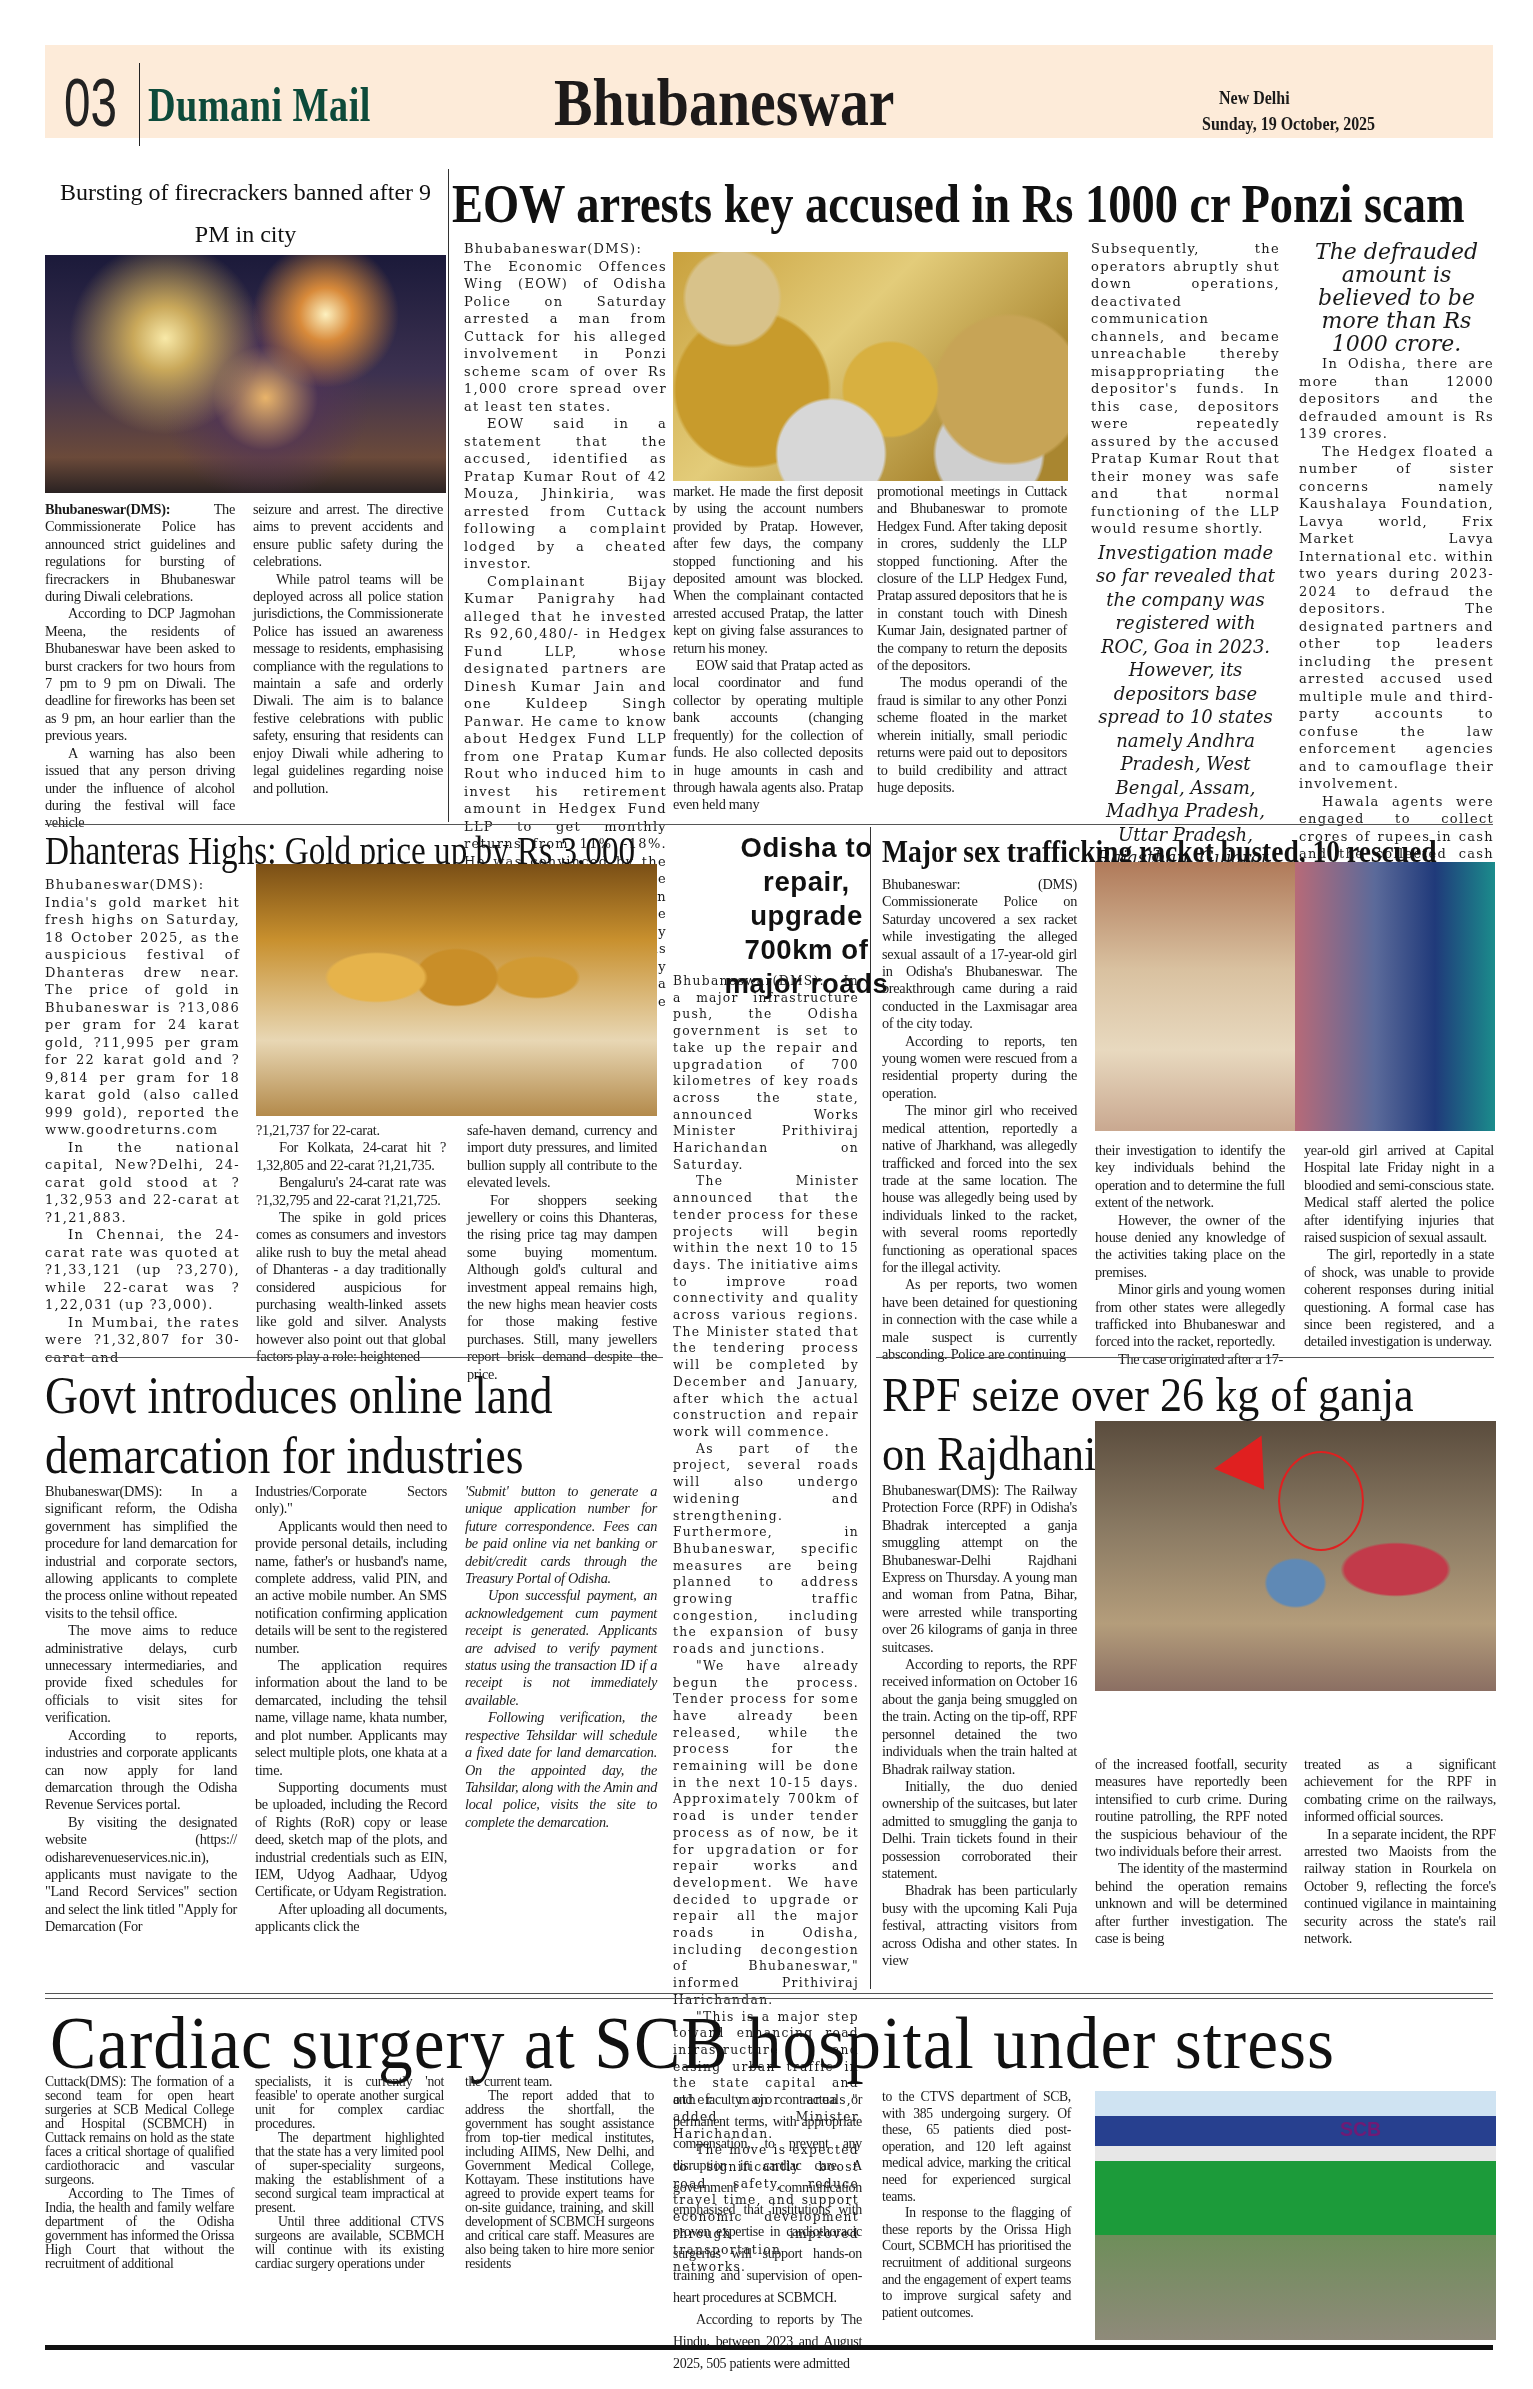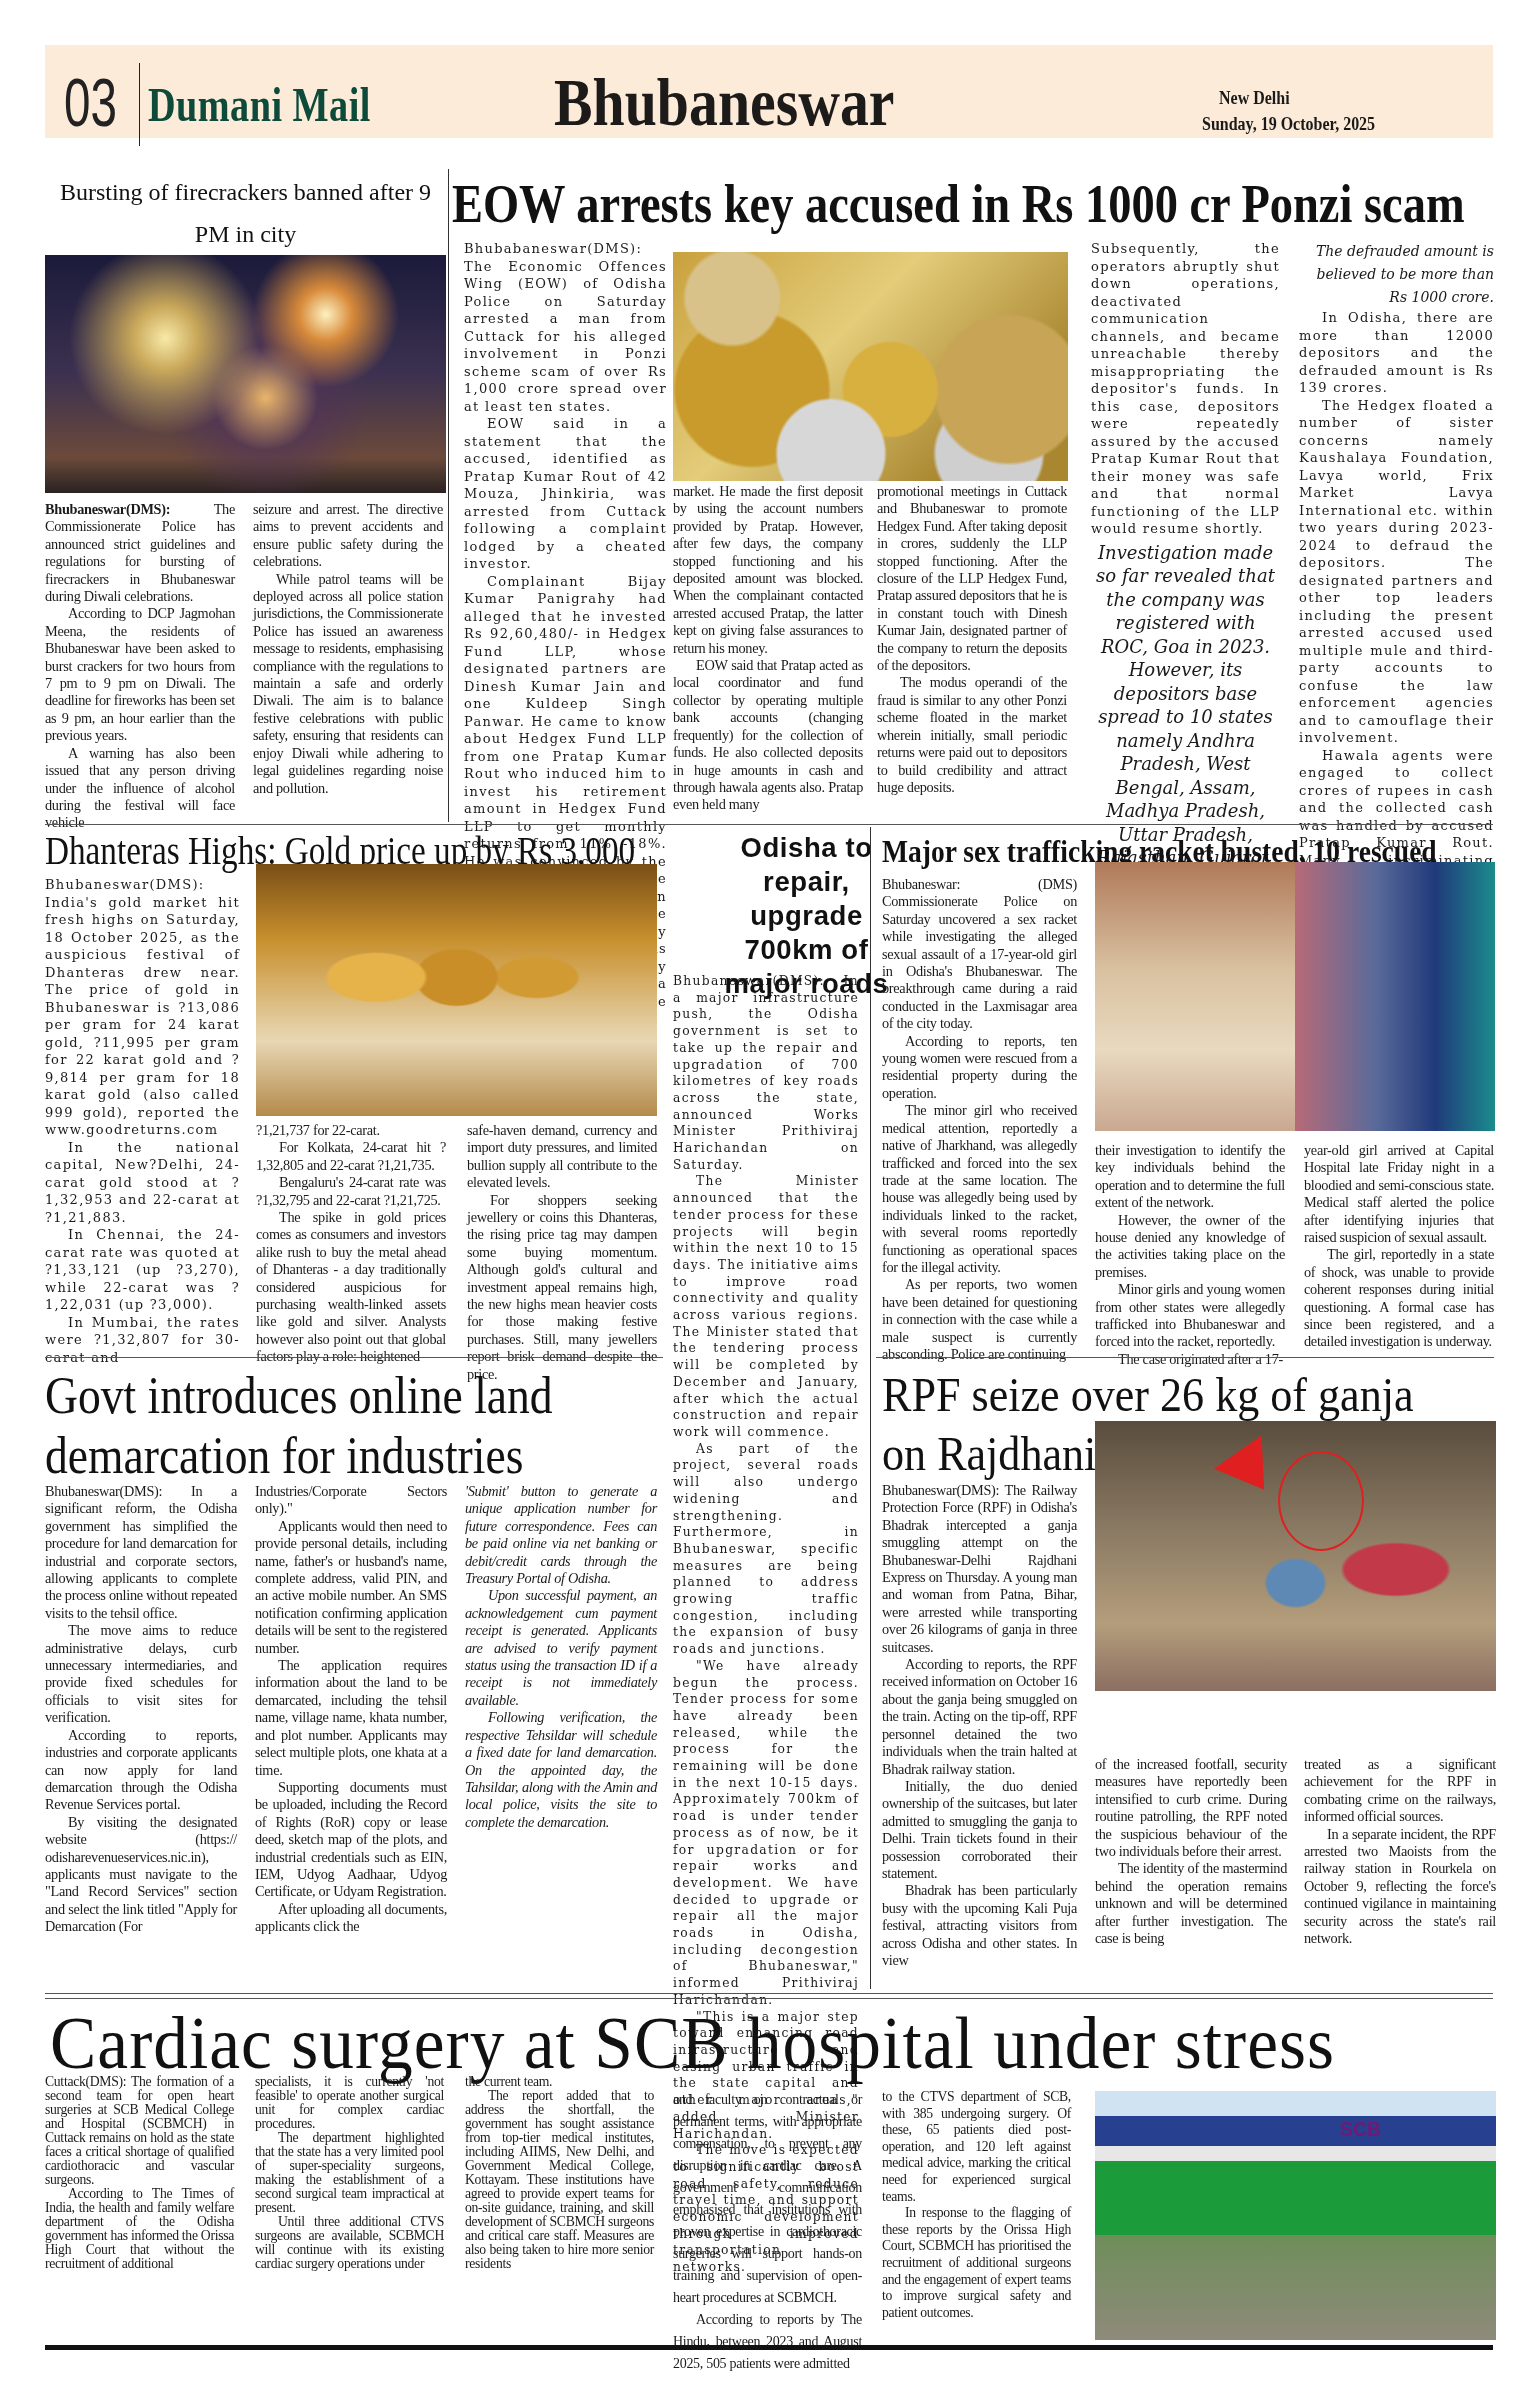--- a/index.html
+++ b/index.html
@@ -108,21 +108,21 @@
 </div>
 <div class="abs p condensed" style="left:877px;top:483px;width:190px;">
   <p class="lead">promotional meetings in Cuttack and Bhubaneswar to promote Hedgex Fund. After taking deposit in crores, suddenly the LLP stopped functioning. After the closure of the LLP Hedgex Fund, Pratap assured depositors that he is in constant touch with Dinesh Kumar Jain, designated partner of the company to return the deposits of the depositors.</p>
   <p>The modus operandi of the fraud is similar to any other Ponzi scheme floated in the market wherein initially, small periodic returns were paid out to depositors to build credibility and attract huge deposits.</p>
 </div>
 <div class="abs p wide" style="left:1091px;top:240px;width:189px;">
   <p class="lead">Subsequently, the operators abruptly shut down operations, deactivated communication channels, and became unreachable thereby misappropriating the depositor's funds. In this case, depositors were repeatedly assured by the accused Pratap Kumar Rout that their money was safe and that normal functioning of the LLP would resume shortly.</p>
   <p class="lead" style="font-style:italic;text-align:center;font-size:18px;line-height:23.5px;margin-top:3.4px;letter-spacing:0;">Investigation made so far revealed that the company was registered with ROC, Goa in 2023. However, its depositors base spread to 10 states namely Andhra Pradesh, West Bengal, Assam, Madhya Pradesh, Uttar Pradesh, Rajasthan, Gujarat, Tamil Nadu, Delhi and Odisha, involving more than three lakh depositors.</p>
 </div>
 <div class="abs p wide" style="left:1299px;top:240px;width:195px;">
-  <p class="lead" style="font-style:italic;text-align:right;font-size:14px;line-height:23px;letter-spacing:0;">The defrauded amount is believed to be more than Rs 1000 crore.</p>
+  <p class="lead" style="font-style:italic;text-align:center;font-size:22px;line-height:23px;letter-spacing:0;">The defrauded amount is believed to be more than Rs 1000 crore.</p>
   <p>In Odisha, there are more than 12000 depositors and the defrauded amount is Rs 139 crores.</p>
   <p>The Hedgex floated a number of sister concerns namely Kaushalaya Foundation, Lavya world, Frix Market Lavya International etc. within two years during 2023-2024 to defraud the depositors. The designated partners and other top leaders including the present arrested accused used multiple mule and third-party accounts to confuse the law enforcement agencies and to camouflage their involvement.</p>
   <p>Hawala agents were engaged to collect crores of rupees in cash and the collected cash was handled by accused Pratap Kumar Rout. Many incriminating documents have been seized from the arrested man. Further investigation in the case is in progress.</p>
 </div>
 
 <div class="rule-h" style="left:45px;top:824px;width:1448px;"></div>
 
 <h2 class="abs hl hl-gold">Dhanteras Highs: Gold price up by Rs 3,000</h2>
 <div class="abs p wide" style="left:45px;top:876px;width:195px;">
   <p class="lead">Bhubaneswar(DMS): India's gold market hit fresh highs on Saturday, 18 October 2025, as the auspicious festival of Dhanteras drew near. The price of gold in Bhubaneswar is ?13,086 per gram for 24 karat gold, ?11,995 per gram for 22 karat gold and ?9,814 per gram for 18 karat gold (also called 999 gold), reported the www.goodreturns.com</p>

